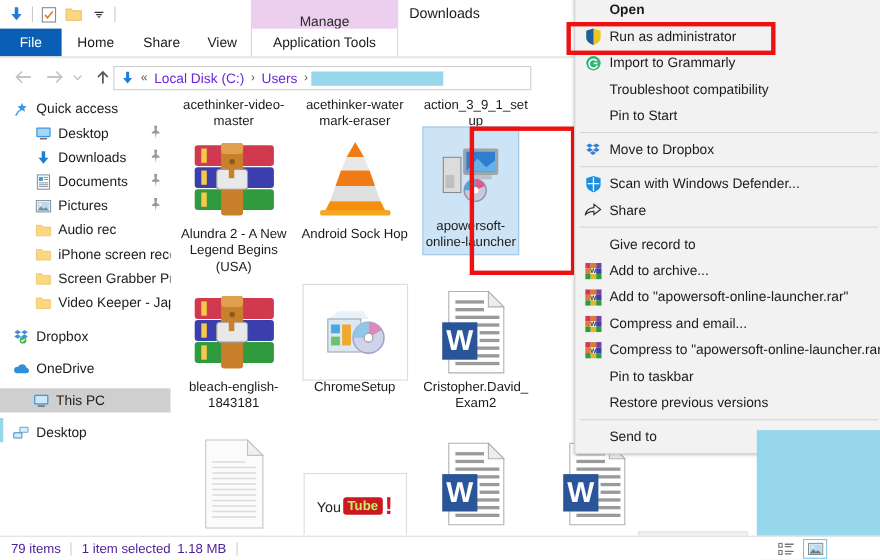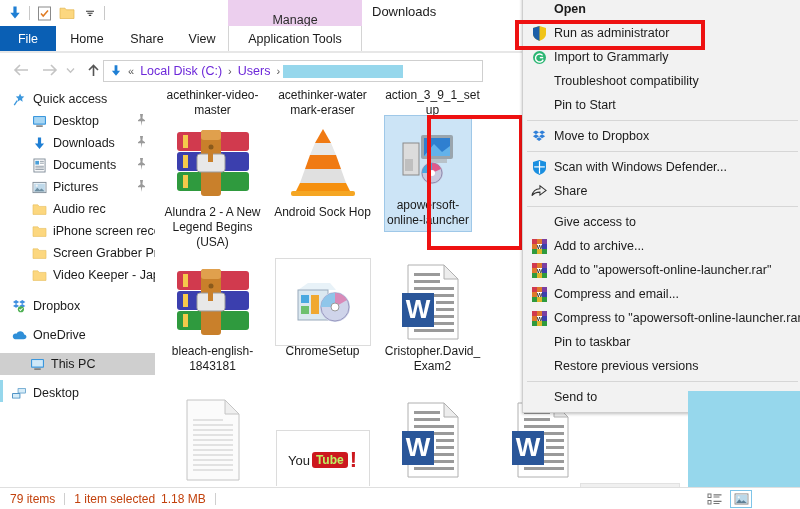--- a/index.html
+++ b/index.html
@@ -86,21 +86,21 @@
   }
   .mi { height:24px; display:flex; align-items:center; font-size:12.5px; color:#1b1b1b; white-space:nowrap; overflow:hidden; }
   .mi.bold { font-weight:bold; }
   .mi .mico { width:26px; height:18px; flex:0 0 26px; display:flex; align-items:center; justify-content:center; margin-left:3px; }
   .mi .mtxt { padding-left:2px; }
   .mi.noicon .mtxt { padding-left:31px; }
   .msep { height:1px; background:#d6d6d6; margin:3px 8px 3px 4px; }
 
   
   #statusbar { position:absolute; left:0; top:487px; width:800px; height:22px; background:#fff; border-top:1px solid #dfdfdf; }
-  #status-text { position:absolute; left:10px; top:4px; font-size:12px; color:#c2410c; display:flex; align-items:center; }
+  #status-text { position:absolute; left:10px; top:4px; font-size:12px; color:#4c1d95; display:flex; align-items:center; }
   .st-sep { width:1px; height:12px; background:#cfcfcf; margin:0 9px; }
   #viewbtns { position:absolute; right:48px; top:2px; display:flex; align-items:center; gap:4px; }
   .vb { width:22px; height:18px; display:flex; align-items:center; justify-content:center; }
   .vb.active { border:1px solid #7ec4e8; background:#fff; }
 
   
   #cyan-block { position:absolute; left:688px; top:391px; width:112px; height:118px; background:#96d7ec; }
   
   #cyan-sliver { position:absolute; left:0px; top:380px; width:3px; height:22px; background:#96d7ec; }
 
@@ -619,21 +619,21 @@
     <span class="mico">
       <svg width="16" height="14" viewBox="0 0 17 14">
         <path d="M1 12c1-5 4-7.2 8.5-7.4V1.5L16 6.4l-6.5 4.9V8.2C5.8 8.2 3 9.4 1 12z" fill="none" stroke="#333" stroke-width="1.1"></path>
       </svg>
     </span>
     <span class="mtxt">Share</span>
   </div>
   <div class="msep"></div>
 
   <div class="mi noicon">
-    <span class="mtxt">Give access to</span>
+    <span class="mtxt">Give record to</span>
   </div>
 
   <div class="mi">
     <span class="mico">
       <svg width="15" height="15" viewBox="0 0 15 15">
         <rect x="0" y="0" width="15" height="15" fill="#fff"></rect>
         <rect x="0" y="0" width="5" height="5" fill="#d13a4e"></rect>
           <rect x="5" y="0" width="5" height="5" fill="#e07a2b"></rect>
           <rect x="10" y="0" width="5" height="5" fill="#7b3fa0"></rect>
         <rect x="0" y="5" width="5" height="5" fill="#e07a2b"></rect>

